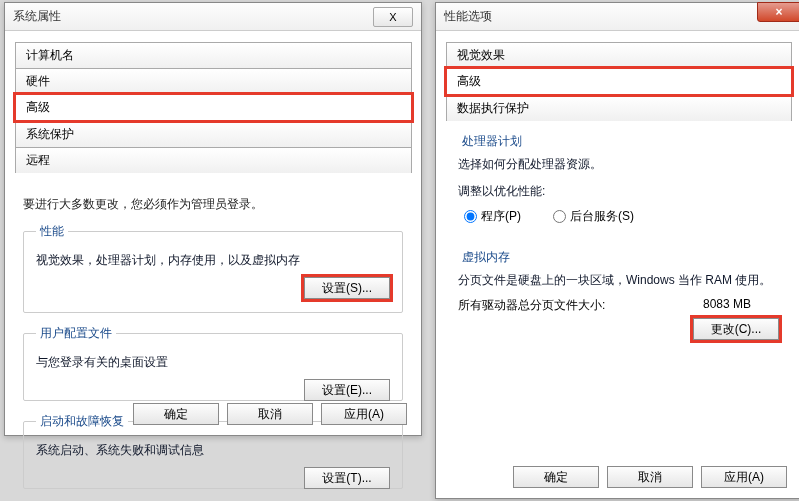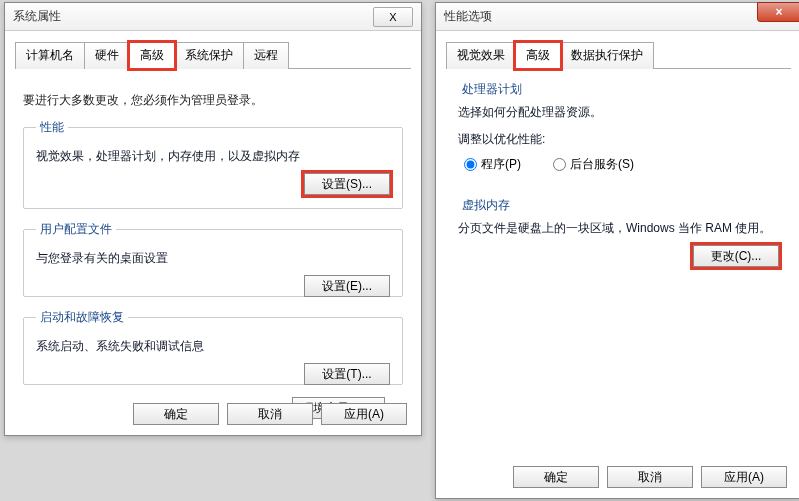--- a/index.html
+++ b/index.html
@@ -47,20 +47,21 @@
   border-bottom-left-radius: 3px;
   color: #fff;
   display: flex; align-items: center; justify-content: center;
   font-weight: bold;
 }
 
 .tabs {
   display: flex;
   margin: 10px 10px 0 10px;
   border-bottom: 1px solid #aaa;
+  flex-direction: column;
 }
 .tab {
   padding: 4px 10px;
   border: 1px solid #aaa;
   border-bottom: none;
   background: linear-gradient(#fff,#f0f0f0);
   margin-right: -1px;
   position: relative;
   top: 1px;
   cursor: pointer;
@@ -224,20 +225,24 @@
         <label class="radio-item">
           <input type="radio" name="procsched" style="">
           <span>后台服务(S)</span>
         </label>
       </div>
     </fieldset>
 
     <fieldset class="group" style="border:none;padding:2px 4px;">
       <legend style="color:#1a4a8a;">虚拟内存</legend>
       <div class="group-desc">分页文件是硬盘上的一块区域，Windows 当作 RAM 使用。</div>
+      <div class="vm-size-row">
+        <span class="label">所有驱动器总分页文件大小:</span>
+        <span class="value">8083 MB</span>
+      </div>
       <div class="btn-row">
         <button class="btn btn-highlighted">更改(C)...</button>
       </div>
     </fieldset>
 
   </div>
 
   <div class="bottom-buttons">
     <button class="btn">确定</button>
     <button class="btn">取消</button>

